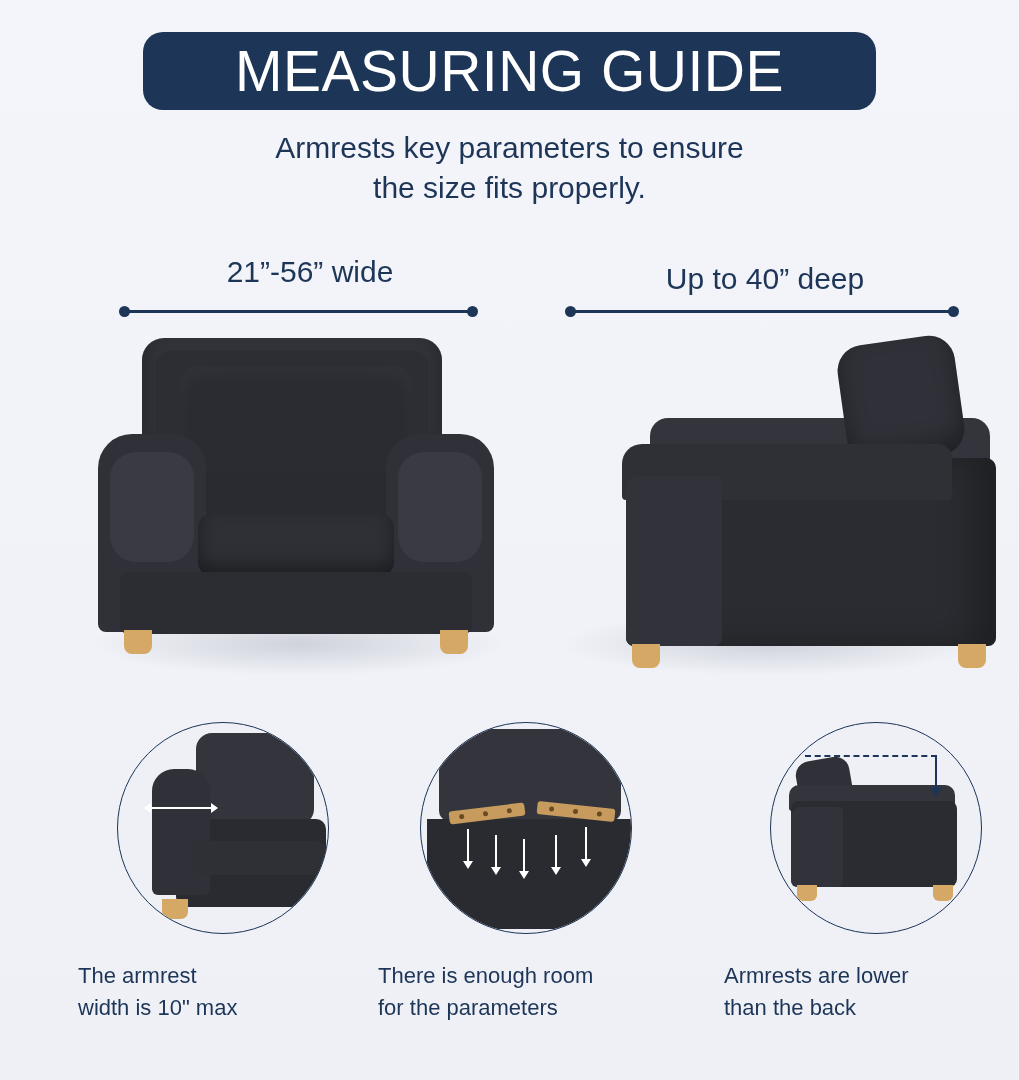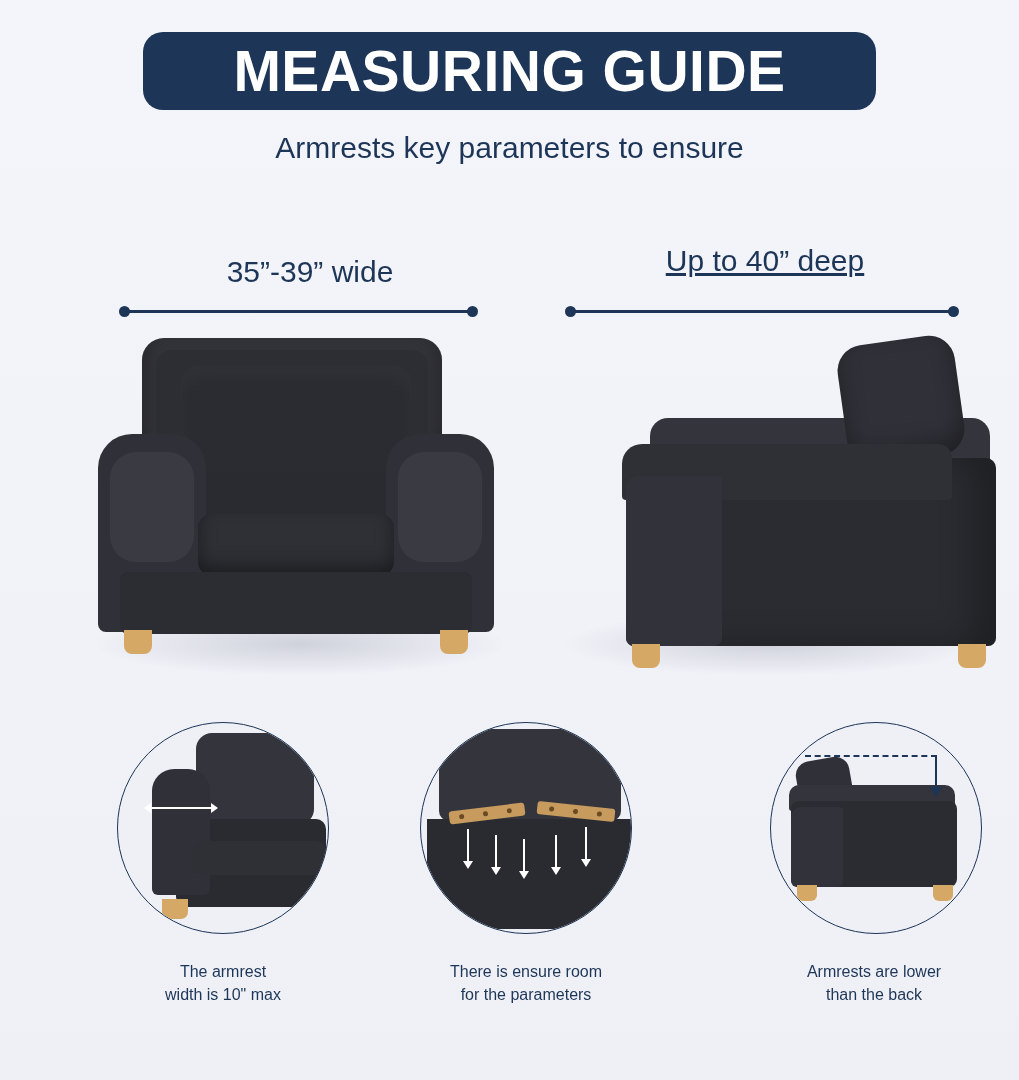--- a/index.html
+++ b/index.html
@@ -22,21 +22,21 @@
     position: absolute;
     left: 143px; top: 32px;
     width: 733px; height: 78px;
     background: #1d3557;
     border-radius: 20px;
     display: flex; align-items: center; justify-content: center;
   }
   .title-bar .title {
     color: #ffffff;
     font-size: 57px;
-    font-weight: bold;
+    font-weight: normal;
     letter-spacing: 0.5px;
     line-height: 1;
   }
   .subtitle {
     position: absolute;
     left: 0; top: 128px;
     width: 1019px;
     text-align: center;
     color: #1d3557;
     font-size: 30px;
@@ -44,21 +44,21 @@
   }
 
   
   .dim-label {
     position: absolute;
     color: #1d3557;
     font-size: 30px;
     text-align: center;
   }
   .dim-left  { left: 80px;  top: 255px; width: 460px; }
-  .dim-right { left: 530px; top: 244px; width: 470px; text-decoration: underline; }
+  .dim-right { left: 530px; top: 262px; width: 470px; }
 
   .rule {
     position: absolute;
     height: 3px;
     background: #1d3557;
   }
   .rule::before, .rule::after {
     content: "";
     position: absolute;
     top: -4px;
@@ -158,22 +158,21 @@
     background: #eef0f6;
   }
   .c1 { left: 117px; top: 722px; }
   .c2 { left: 420px; top: 722px; }
   .c3 { left: 770px; top: 722px; }
 
   .caption {
     position: absolute;
     top: 960px;
     color: #1d3557;
-    font-size: 16px;
-    text-align: center;
+    font-size: 22px;
     line-height: 1.45;
   }
   .cap1 { left:  78px; width: 290px; }
   .cap2 { left: 378px; width: 296px; }
   .cap3 { left: 724px; width: 300px; }
 
   
   .c1-back { position:absolute; left:78px; top:10px; width:118px; height:92px; background:#34353c; border-radius:16px;}
   .c1-arm  { position:absolute; left:34px; top:46px; width:58px; height:126px; background:#303138; border-radius:22px 22px 6px 6px;}
   .c1-body { position:absolute; left:58px; top:96px; width:150px; height:88px; background:#2a2b30; border-radius:10px;}
@@ -215,23 +214,24 @@
 </head>
 <body>
 
 <div class="page">
 
   <div class="title-bar">
     <span class="title">MEASURING GUIDE</span>
   </div>
   <div class="subtitle">
     <div>Armrests key parameters to ensure</div>
-  </div>
-
-  <div class="dim-label dim-left">35”-39” wide</div>
+    <div>the size fits properly.</div>
+  </div>
+
+  <div class="dim-label dim-left">21”-56” wide</div>
   <div class="dim-label dim-right">Up to 40” deep</div>
   <div class="rule rule-left"></div>
   <div class="rule rule-right"></div>
 
   <div class="shadow sh1"></div>
   <div class="sofa sofa-front">
     <div class="f-backrest"></div>
     <div class="f-backcushion"></div>
     <div class="f-body"></div>
     <div class="f-armL"></div>
@@ -283,21 +283,21 @@
         <span class="c2-dot" style="left:60px"></span>
       </div>
       <div class="c2-arrow" style="left:46px; top:106px"></div>
       <div class="c2-arrow" style="left:74px; top:112px"></div>
       <div class="c2-arrow" style="left:102px; top:116px"></div>
       <div class="c2-arrow" style="left:134px; top:112px"></div>
       <div class="c2-arrow" style="left:164px; top:104px"></div>
     </div>
   </div>
   <div class="caption cap2">
-    <div>There is ensure room</div>
+    <div>There is enough room</div>
     <div>for the parameters</div>
   </div>
 
   <div class="circle-card c3">
     <div class="circle">
       <div class="c3-cush"></div>
       <div class="c3-back"></div>
       <div class="c3-body"></div>
       <div class="c3-arm"></div>
       <div class="c3-legL"></div>

